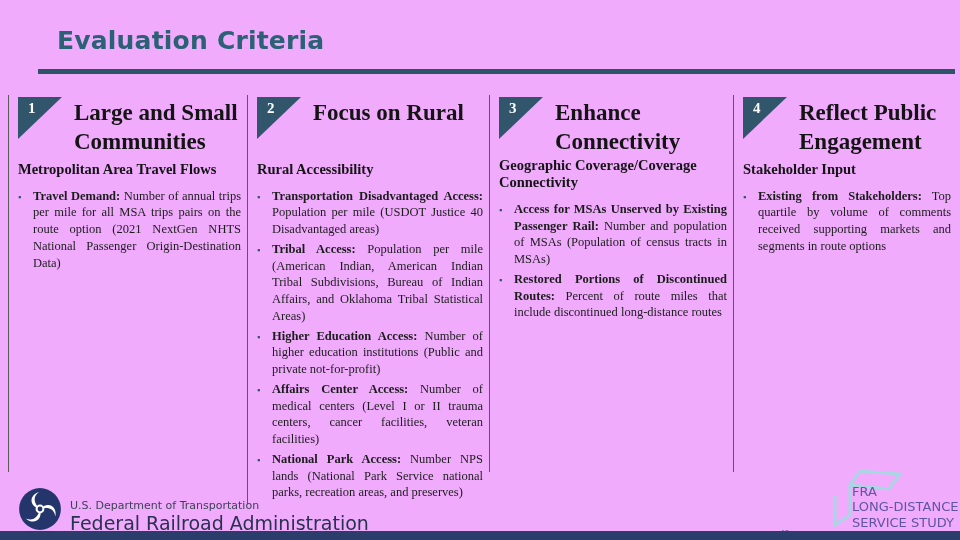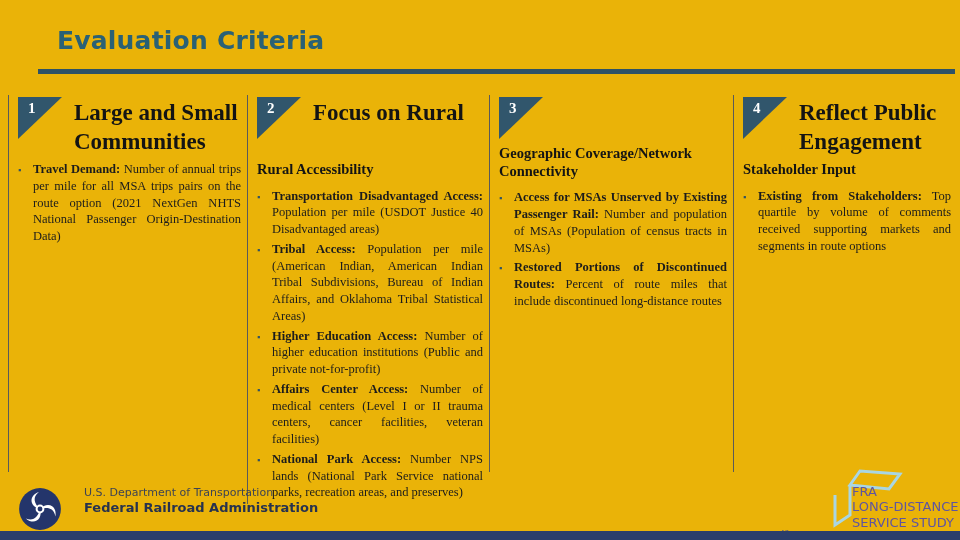--- a/index.html
+++ b/index.html
@@ -1,17 +1,17 @@
 <!DOCTYPE html>
 <html><head>
 <meta charset="utf-8">
 <style>
   html,body { margin:0; padding:0; background:#e8e8e8; }
   .slide {
-    position:relative; width:960px; height:540px; background:#eab308;
+    position:relative; width:960px; height:540px; background:#f0abfc;
     overflow:hidden; font-family:"Liberation Serif", serif; margin:0 auto;
   }
   .title {
     position:absolute; left:57px; top:26px;
     font-family:"DejaVu Sans", sans-serif; font-weight:bold;
     font-size:25px; color:#2a6175; letter-spacing:0.2px;
   }
   .title-rule { position:absolute; left:38px; top:69px; width:917px; height:5px; background:#2e5266; }
 
   .col { position:absolute; top:95px; box-sizing:border-box; border-left:1px solid #5a5a5a;
@@ -29,24 +29,24 @@
     font-weight:bold; font-size:15px; padding:3px 0 0 10px; box-sizing:border-box; flex-shrink:0;
   }
   .col-title { font-weight:bold; font-size:23px; line-height:1.25; margin:2px 0 0 12px; color:#141414; }
   .col-subtitle { font-weight:bold; font-size:14.5px; line-height:1.22; color:#141414; margin:0 0 9px 0; }
 
   ul.bullets { list-style:none; margin:0; padding:0; }
   .bullets li { display:flex; font-size:12.5px; line-height:1.34; color:#1c1c1c; margin-bottom:3px; }
   .bullet-glyph { width:15px; flex-shrink:0; color:#2e5266; font-size:9px; padding-top:3px; }
   .li-text { flex:1; text-align:justify; }
 
-  .dot-logo { position:absolute; left:18px; top:487px; display:flex; align-items:flex-start; z-index:2;gap:14px; }
+  .dot-logo { position:absolute; left:18px; top:487px; display:flex; align-items:flex-end; z-index:2; }
   .dot-text { margin-left:8px; font-family:"DejaVu Sans", sans-serif; }
   .dot-line1 { font-size:11px; color:#3d4354; line-height:1.15; }
-  .dot-line2 { font-size:13px; font-weight:bold; color:#27324e; line-height:1.2; }
+  .dot-line2 { font-size:19px; font-weight:normal; color:#27324e; line-height:1.2; }
 
   .page-number { position:absolute; left:780px; top:512px;
     font-family:"Liberation Sans", sans-serif; font-size:8px; color:#4d5383;margin-top:16px; }
 
   .fra-logo { position:absolute; left:826px; top:468px; width:132px; height:64px; }
   .fra-shape { position:absolute; left:0; top:0; }
   .fra-text { position:absolute; left:26px; top:16px;
     font-family:"DejaVu Sans", sans-serif; font-weight:normal; font-size:13px;
     line-height:1.18; color:#5f55a0; white-space:nowrap; }
 
@@ -58,20 +58,21 @@
 <div class="slide">
 
   <div class="title">Evaluation Criteria</div>
   <div class="title-rule"></div>
 
   <div class="col col1">
     <div class="col-header">
       <div class="badge">1</div>
       <div class="col-title">Large and Small Communities</div>
     </div>
+    <div class="col-subtitle">Metropolitan Area Travel Flows</div>
     <ul class="bullets">
       <li>
         <span class="bullet-glyph">▪</span>
         <span class="li-text"><strong>Travel Demand:</strong> <span>Number of annual trips per mile for all MSA trips pairs on the route option (2021 NextGen NHTS National Passenger Origin-Destination Data)</span></span>
       </li>
     </ul>
   </div>
 
   <div class="col col2">
     <div class="col-header">
@@ -99,22 +100,23 @@
       <li>
         <span class="bullet-glyph">▪</span>
         <span class="li-text"><strong>National Park Access:</strong> <span>Number NPS lands (National Park Service national parks, recreation areas, and preserves)</span></span>
       </li>
     </ul>
   </div>
 
   <div class="col col3">
     <div class="col-header">
       <div class="badge">3</div>
+      <div class="col-title">Enhance Connectivity</div>
     </div>
-    <div class="col-subtitle">Geographic Coverage/Network Connectivity</div>
+    <div class="col-subtitle">Geographic Coverage/Coverage Connectivity</div>
     <ul class="bullets">
       <li>
         <span class="bullet-glyph">▪</span>
         <span class="li-text"><strong>Access for MSAs Unserved by Existing Passenger Rail:</strong> <span>Number and population of MSAs (Population of census tracts in MSAs)</span></span>
       </li>
       <li>
         <span class="bullet-glyph">▪</span>
         <span class="li-text"><strong>Restored Portions of Discontinued Routes:</strong> <span>Percent of route miles that include discontinued long-distance routes</span></span>
       </li>
     </ul>

